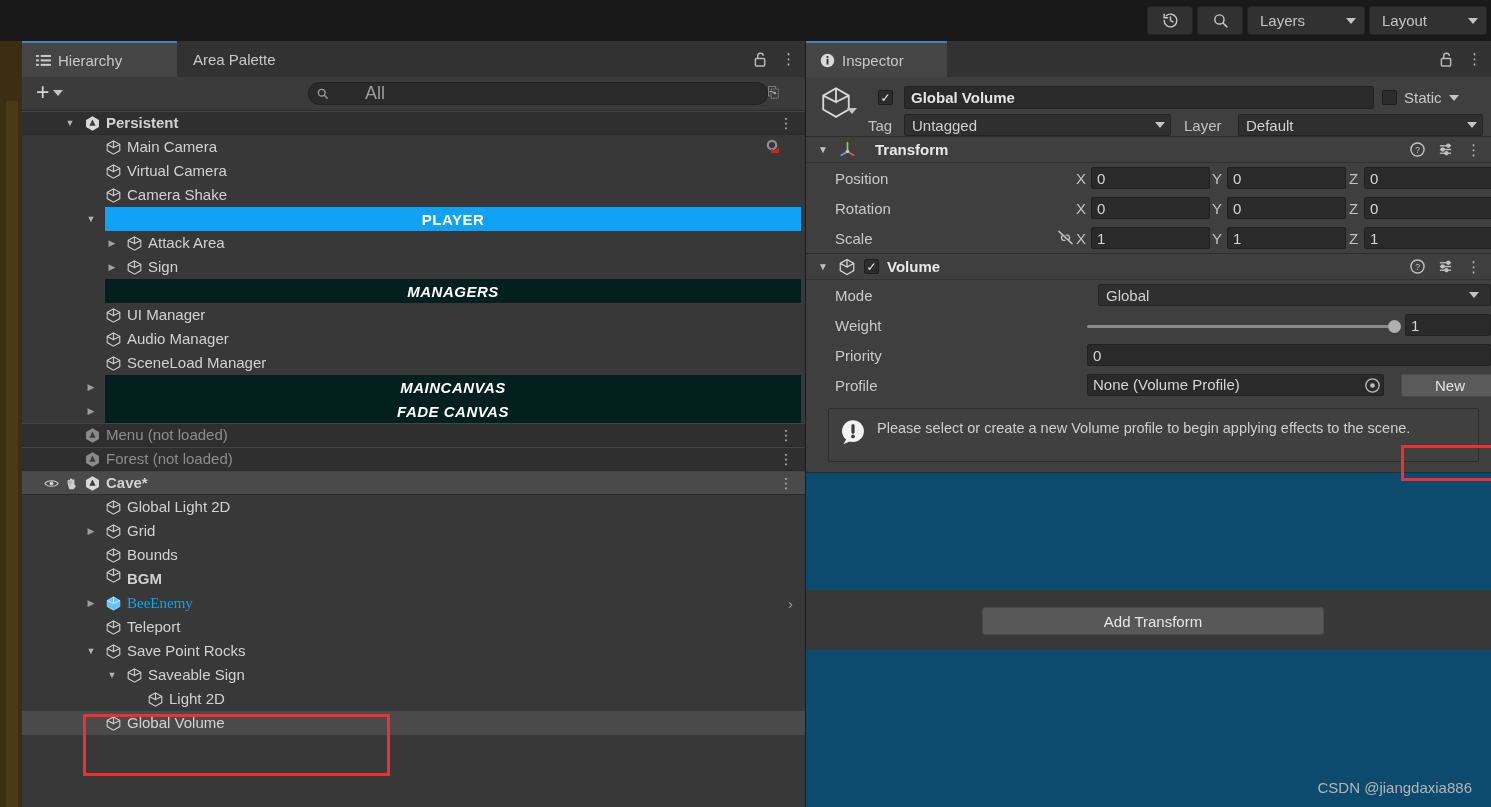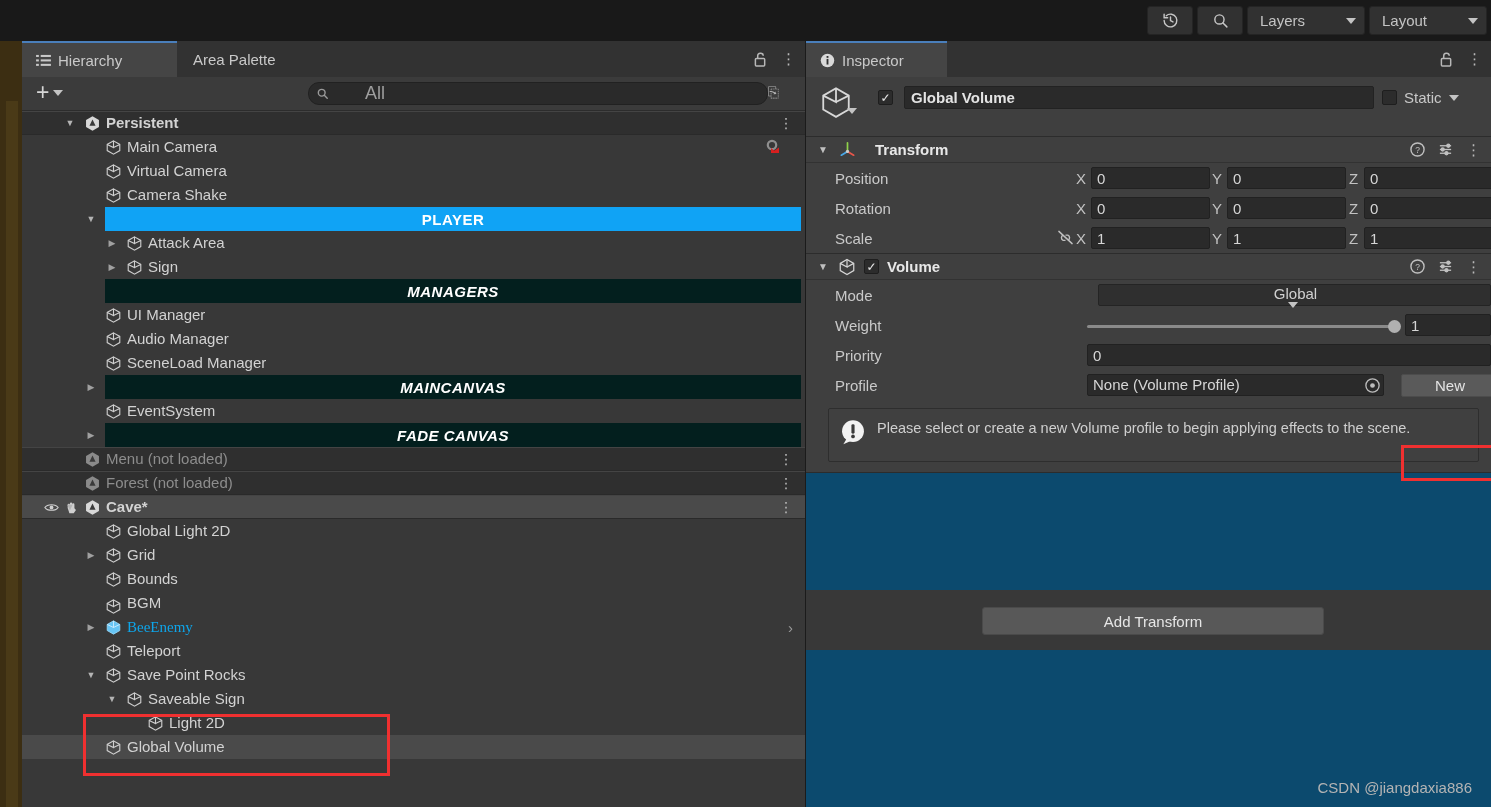--- a/index.html
+++ b/index.html
@@ -347,30 +347,20 @@
               <path d="M10 10 L17.4 6.4"></path>
             </svg>
             <span class="lbl-txt">SceneLoad Manager</span>
           </span>
         </div>
         <div class="row">
           <span class="arrow" style="left: 62px;">▶</span>
           <div class="banner dark" style="left: 83px; right: 4px;">MAINCANVAS</div>
         </div>
         <div class="row">
-          <span style="position: absolute; left: 83px; display: flex; align-items: center;">
-            <svg class="cube" viewBox="0 0 20 20" fill="none" stroke="#cfcfcf" stroke-width="1.3">
-              <path d="M10 2.2 L17.4 6.4 L17.4 13.6 L10 17.8 L2.6 13.6 L2.6 6.4 Z"></path>
-              <path d="M10 2.2 L10 10 L2.6 6.4"></path>
-              <path d="M10 10 L17.4 6.4"></path>
-            </svg>
-            <span class="lbl-txt">EventSystem</span>
-          </span>
-        </div>
-        <div class="row">
           <span class="arrow" style="left: 62px;">▶</span>
           <div class="banner dark" style="left: 83px; right: 4px;">FADE CANVAS</div>
         </div>
         <div class="row scene">
           <span style="position: absolute; left: 62px; display: flex; align-items: center;">
             <svg class="uni" viewBox="0 0 20 20">
               <path d="M10 1.6 L17.6 6 L17.6 14 L10 18.4 L2.4 14 L2.4 6 Z" fill="#8a8a8a"></path>
               <path d="M10 5.2 L13.6 12.6 L6.4 12.6 Z" fill="#3a3a3a"></path>
             </svg>
             <span class="lbl-txt dim">Menu (not loaded)</span>
@@ -432,21 +422,21 @@
           <span style="position: absolute; left: 83px; display: flex; align-items: center;">
             <svg class="cube" viewBox="0 0 20 20" fill="none" stroke="#cfcfcf" stroke-width="1.3">
               <path d="M10 2.2 L17.4 6.4 L17.4 13.6 L10 17.8 L2.6 13.6 L2.6 6.4 Z"></path>
               <path d="M10 2.2 L10 10 L2.6 6.4"></path>
               <path d="M10 10 L17.4 6.4"></path>
             </svg>
             <span class="lbl-txt">Bounds</span>
           </span>
         </div>
         <div class="row">
-          <span style="position: absolute; left: 83px; display: flex; align-items: flex-end;">
+          <span style="position: absolute; left: 83px; display: flex; align-items: flex-start; font-weight: bold;">
             <svg class="cube" viewBox="0 0 20 20" fill="none" stroke="#cfcfcf" stroke-width="1.3">
               <path d="M10 2.2 L17.4 6.4 L17.4 13.6 L10 17.8 L2.6 13.6 L2.6 6.4 Z"></path>
               <path d="M10 2.2 L10 10 L2.6 6.4"></path>
               <path d="M10 10 L17.4 6.4"></path>
             </svg>
             <span class="lbl-txt">BGM</span>
           </span>
         </div>
         <div class="row">
           <span class="arrow" style="left: 62px;">▶</span>
@@ -543,20 +533,32 @@
         <path d="M16 3 L16 16 L4 10"></path>
           <path d="M16 16 L28 10"></path>
       </svg>
       <span style="position:absolute;left:41px;top:31px;" class="caret"></span>
       <span class="chk head-chk">✓</span>
       <input class="name-field" value="Global Volume" style="">
       <div class="static-wrap">
         <span class="chk"></span>
         <span class="static-lbl">Static</span>
         <span class="caret"></span>
+      </div>
+      <div class="tag-row">
+        <span class="mini-lbl" style="position:absolute;left:62px;">Tag</span>
+        <div class="dropdown" style="position:absolute;left:98px;width:267px;">
+          <span>Untagged</span>
+          <span class="caret"></span>
+        </div>
+        <span class="mini-lbl" style="position:absolute;left:378px;">Layer</span>
+        <div class="dropdown" style="position:absolute;left:432px;right:8px;">
+          <span>Default</span>
+          <span class="caret"></span>
+        </div>
       </div>
     </div>
 
     <div class="comp">
       <div class="comp-head">
         <span class="foldout">▼</span>
         <svg width="19" height="19" viewBox="0 0 20 20">
           <line x1="10" y1="12" x2="10" y2="3" stroke="#8fd24a" stroke-width="1.8" stroke-linecap="round"></line>
           <line x1="10" y1="12" x2="3.5" y2="16" stroke="#4aa8e8" stroke-width="1.8" stroke-linecap="round"></line>
           <line x1="10" y1="12" x2="16.5" y2="16" stroke="#e8564a" stroke-width="1.8" stroke-linecap="round"></line>
@@ -638,21 +640,21 @@
             <circle cx="11" cy="4" r="1.6" fill="#c0c0c0"></circle>
               <circle cx="5" cy="8" r="1.6" fill="#c0c0c0"></circle>
             <circle cx="9" cy="12" r="1.6" fill="#c0c0c0"></circle>
           </svg>
           <span class="ico-kebab">⋮</span>
         </div>
       </div>
 
       <div class="prop-row">
         <span class="prop-lbl">Mode</span>
-        <div class="dropdown" style="position:absolute;left:292px;right:0;flex-direction:column;">
+        <div class="dropdown" style="position:absolute;left:292px;right:0;">
           <span>Global</span>
           <span class="caret" style="margin-right:6px;"></span>
         </div>
       </div>
 
       <div class="prop-row">
         <span class="prop-lbl">Weight</span>
         <div style="position:absolute;left:281px;right:90px;height:14px;top:9px;">
           <div class="slider-track" style="left:0;right:10px;top:6px;"></div>
           <div class="slider-knob" id="weight-knob" style="top: 1px; left: calc(100% - 13px);"></div>

